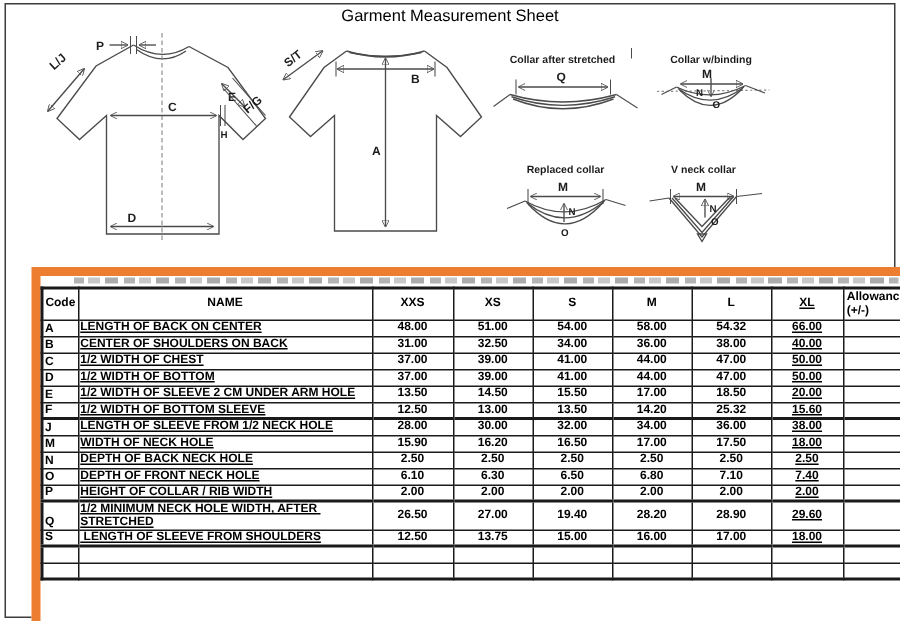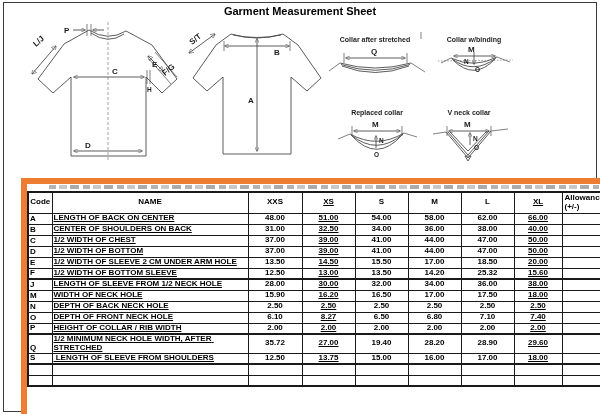--- a/index.html
+++ b/index.html
@@ -10,21 +10,21 @@
     font-family:"Liberation Sans", sans-serif; color:#000;
     position:relative; overflow:hidden;
   }
   .sheet { position:absolute; inset:0; background:#fff; }
   .outer-frame {
     position:absolute; left:3px; top:2px; width:594px; height:410px;
     border:1.5px solid #3c3c3c; pointer-events:none;
   }
   .page-title {
     position:absolute; top:5px; left:0; width:100%;
-    text-align:center; font-size:11px; font-weight:700;
+    text-align:center; font-size:11px; font-weight:400;
   }
   svg.drawings { position:absolute; left:0; top:0; }
   svg.drawings path, svg.drawings line { stroke:var(--draw); stroke-width:0.9; fill:none; }
   svg.drawings .thin { stroke-width:0.7; }
   svg.drawings .dash { stroke:#808080; stroke-width:0.7; stroke-dasharray:3 2; }
   svg.drawings .dot  { stroke:#8a8a8a; stroke-width:0.8; stroke-dasharray:1.5 1.6; }
   svg.drawings text { fill:#1c1c1c; font-family:"Liberation Sans",sans-serif; font-size:8px; stroke:none; }
   svg.drawings text.ttl { font-size:7px; font-weight:700; text-anchor:middle; }
   svg.drawings text.big { font-weight:700; }
   svg.drawings text.sm  { font-size:6.5px; font-weight:700; }
@@ -48,21 +48,21 @@
     border:1px solid var(--line); padding:0 1px; overflow:hidden;
   }
   table.meas { border:2px solid var(--line); }
   thead th { height:21px; text-align:center; border-bottom:2px solid var(--line); font-size:8px; }
   thead th.allow { text-align:left; padding-left:2px; }
   tbody td { height:11px; }
   td.ccode { text-align:left; padding-left:2px; vertical-align:bottom; }
   td.cname { text-align:left; padding-left:2px; white-space:pre;text-decoration:underline; }
   td.cval  { text-align:center; vertical-align:middle; }
   
-  th:nth-child(4), td:nth-child(4) { border-right-width:2px;text-decoration:underline; }
+  th:nth-child(4), td:nth-child(4) { border-right-width:2px; }
   th:nth-child(8), td:nth-child(8) { border-right-width:2px;text-decoration:underline; }
   tbody tr:nth-child(6)  td { border-bottom-width:2px; }
   tbody tr:nth-child(11) td { border-bottom-width:2px; }
   tbody tr:nth-child(12) td.cname { white-space:pre-wrap;margin-top:37px; }
   tbody tr:nth-child(13) td { border-bottom-width:2px; }
 </style>
 </head>
 <body>
 
 <div class="sheet">
@@ -210,21 +210,21 @@
         </tr>
       </thead>
       <tbody>
           <tr>
             <td class="ccode">A</td>
             <td class="cname">LENGTH OF BACK ON CENTER</td>
             <td class="cval">48.00</td>
             <td class="cval">51.00</td>
             <td class="cval">54.00</td>
             <td class="cval">58.00</td>
-            <td class="cval">62.00</td>
+            <td class="cval">54.32</td>
             <td class="cval">66.00</td>
             <td class="cval"></td>
           </tr>
           <tr>
             <td class="ccode">B</td>
             <td class="cname">CENTER OF SHOULDERS ON BACK</td>
             <td class="cval">31.00</td>
             <td class="cval">32.50</td>
             <td class="cval">34.00</td>
             <td class="cval">36.00</td>
@@ -306,42 +306,42 @@
             <td class="cval">2.50</td>
             <td class="cval">2.50</td>
             <td class="cval">2.50</td>
             <td class="cval">2.50</td>
             <td class="cval"></td>
           </tr>
           <tr>
             <td class="ccode">O</td>
             <td class="cname">DEPTH OF FRONT NECK HOLE</td>
             <td class="cval">6.10</td>
-            <td class="cval">8.27</td>
+            <td class="cval">6.30</td>
             <td class="cval">6.50</td>
             <td class="cval">6.80</td>
             <td class="cval">7.10</td>
             <td class="cval">7.40</td>
             <td class="cval"></td>
           </tr>
           <tr>
             <td class="ccode">P</td>
             <td class="cname">HEIGHT OF COLLAR / RIB WIDTH</td>
             <td class="cval">2.00</td>
             <td class="cval">2.00</td>
             <td class="cval">2.00</td>
             <td class="cval">2.00</td>
             <td class="cval">2.00</td>
             <td class="cval">2.00</td>
             <td class="cval"></td>
           </tr>
           <tr>
             <td class="ccode">Q</td>
             <td class="cname">1/2 MINIMUM NECK HOLE WIDTH, AFTER STRETCHED</td>
-            <td class="cval">35.72</td>
+            <td class="cval">26.50</td>
             <td class="cval">27.00</td>
             <td class="cval">19.40</td>
             <td class="cval">28.20</td>
             <td class="cval">28.90</td>
             <td class="cval">29.60</td>
             <td class="cval"></td>
           </tr>
           <tr>
             <td class="ccode">S</td>
             <td class="cname"> LENGTH OF SLEEVE FROM SHOULDERS</td>

